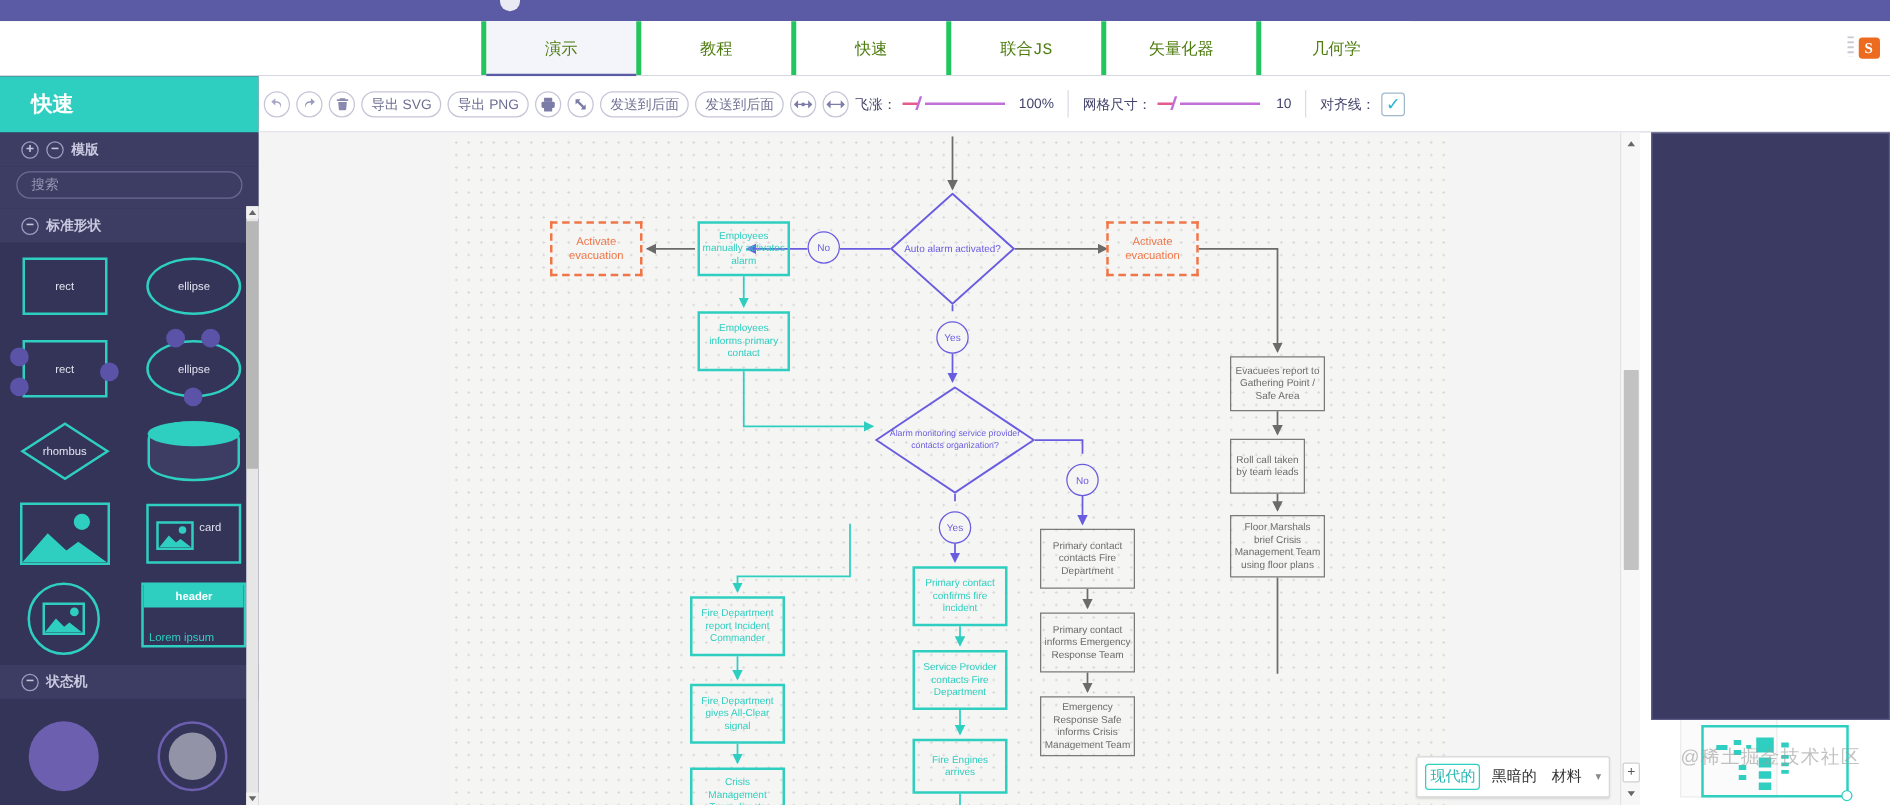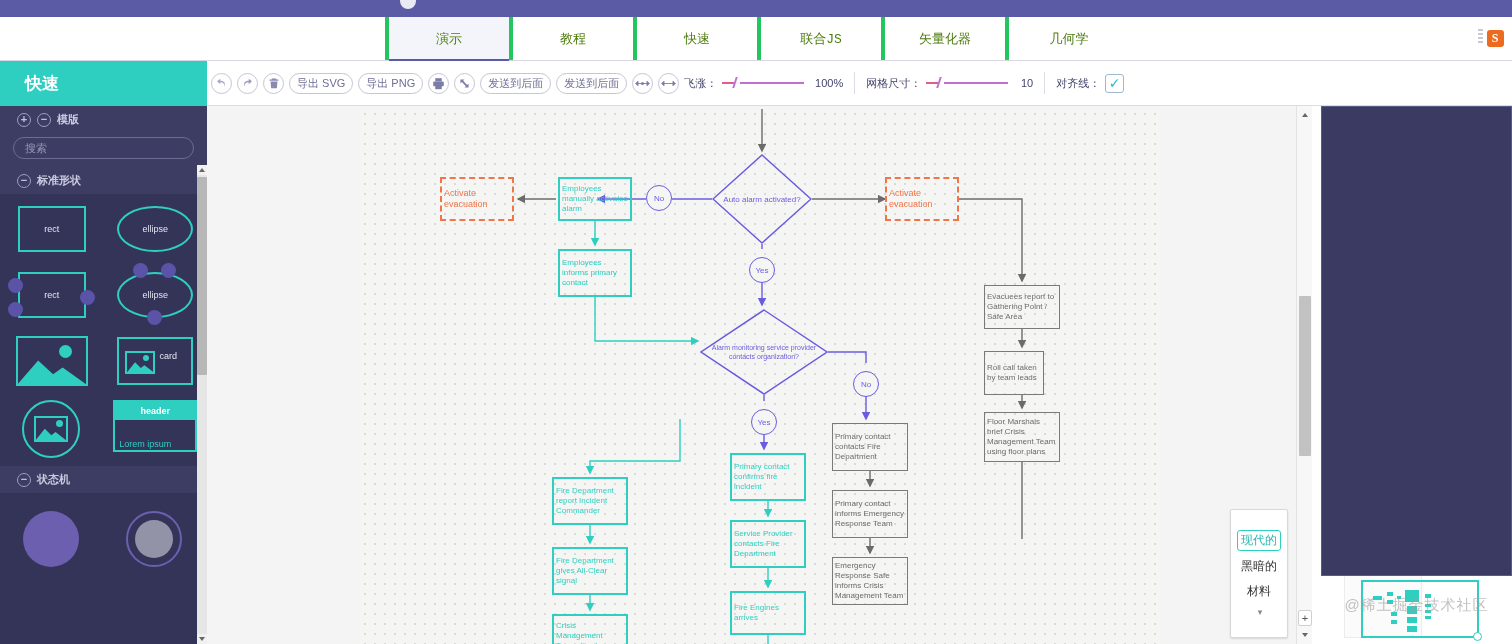--- a/index.html
+++ b/index.html
@@ -236,21 +236,21 @@
     background: #f4f4f4; overflow: hidden;
   }
   .paper {
     position: absolute; left: 153px; top: 3px; width: 800px; height: 535px;
     background-color: #f5f5f3;
     background-image: radial-gradient(#d9d9d9 0.9px, transparent 0.9px);
     background-size: 10px 10px;
   }
   .node {
     position: absolute; display: flex; align-items: center; justify-content: center;
-    line-height: 10px; font-size: 8px; padding: 2px;
+    text-align: center; line-height: 10px; font-size: 8px; padding: 2px;
   }
   .n-teal { border: 2px solid #2ecfc0; color: #2ecfc0; background: transparent; }
   .n-grey { border: 1px solid #7a7a7a; color: #6c6c6c; background: transparent; }
   .n-orange { border: 2px dashed #f0764a; color: #f0764a; background: transparent; font-size: 9px; line-height: 11px; }
   .diamond { position: absolute; }
   .diamond svg { display: block; }
   .diamond .dlabel {
     position: absolute; left: 0; right: 0; top: 50%; transform: translateY(-50%);
     text-align: center; font-size: 8px; line-height: 9px; color: #6a5ce0;
   }
@@ -259,23 +259,22 @@
     background: #f5f5f3; color: #6a5ce0; font-size: 8px;
     display: flex; align-items: center; justify-content: center;
   }
   svg.links { position: absolute; left: 0; top: 0; width: 800px; height: 535px; pointer-events: none; }
 
   
   .theme-switch {
     position: absolute; right: 8px; bottom: 6px;
     display: flex; align-items: center; gap: 6px;
     background: #ffffff; border: 1px solid #d8d8d8; border-radius: 2px;
-    padding: 20px 6px; font-size: 12px; color: #333;
+    padding: 5px 6px; font-size: 12px; color: #333;
     box-shadow: 0 1px 2px rgba(0,0,0,.12);
-    flex-direction: column;
   }
   .theme-opt { padding: 1px 3px; cursor: pointer; }
   .theme-opt.active { color: #2ab7b0; border: 1px solid #2ecfc0; border-radius: 3px; }
   .theme-caret { color: #888; font-size: 9px; margin-left: 2px; }
 
   
   .canvas-scroll {
     position: absolute; left: 1296px; top: 106px; width: 16px; height: 538px;
     background: #f7f7f7; border-left: 1px solid #e3e3e3;
   }
@@ -384,20 +383,33 @@
         </div>
         <div class="pcell">
           <div class="sh-ellipse"></div>
           <div class="port" style="left:20px;top:-5px;"></div>
           <div class="port" style="left:48px;top:-5px;"></div>
           <div class="port" style="left:34px;top:42px;"></div>
           <div class="shape-label">ellipse</div>
         </div>
       </div>
 
+      <div class="prow">
+        <div class="pcell">
+          <div class="sh-rhombus">
+            <svg width="72" height="48" viewBox="0 0 72 48">
+                <polygon points="36,2 70,24 36,46 2,24" fill="none" stroke="#2ecfc0" stroke-width="2"></polygon>
+              </svg>
+          </div>
+          <div class="shape-label">rhombus</div>
+        </div>
+        <div class="pcell">
+          <div class="sh-cyl"></div>
+        </div>
+      </div>
 
       <div class="prow">
         <div class="pcell">
           <div class="sh-img">
             <div class="mountain"></div>
               <div class="sun"></div>
           </div>
         </div>
         <div class="pcell">
           <div class="sh-card">

